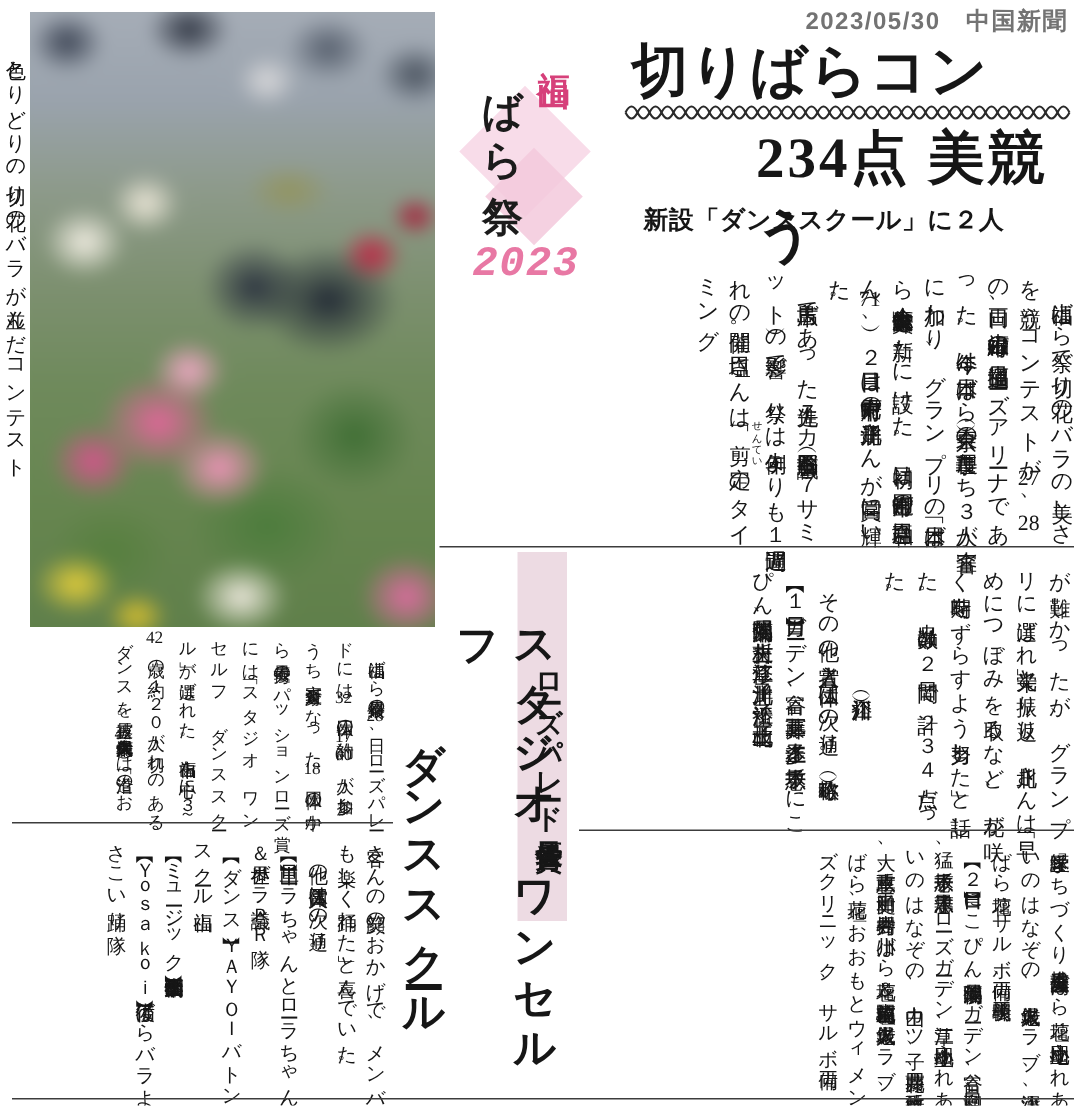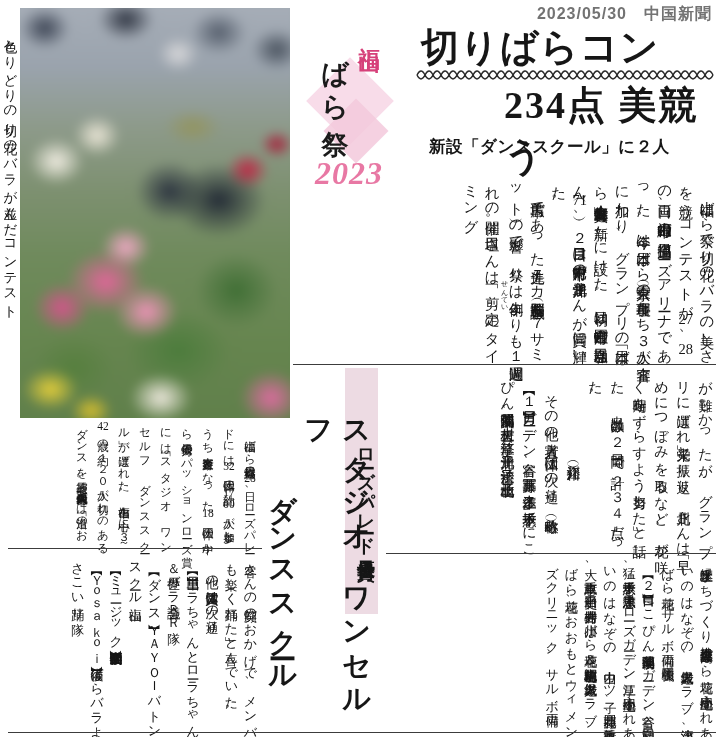--- a/index.html
+++ b/index.html
@@ -49,22 +49,22 @@
     font-size:13.5px;letter-spacing:1px;color:#111;}
 
   
   .badge{left:313px;top:26px;width:72px;height:168px;}
   .diamond{position:absolute;transform:rotate(45deg);}
   .d1{width:62px;height:62px;left:6px;top:44px;background:#f8dce9;}
   .d2{width:46px;height:46px;left:20px;top:82px;background:#f3c9dc;opacity:.85;}
   .badge-fukuyama{position:absolute;right:1px;top:4px;font-size:22px;font-weight:bold;
     color:#d6407a;letter-spacing:3px;font-family:"Liberation Sans","DejaVu Sans",sans-serif;}
   .badge-bara{position:absolute;left:4px;top:14px;font-size:27px;font-weight:bold;color:#1b1b1b;letter-spacing:4px;}
-  .badge-year{position:absolute;left:2px;bottom:2px;font-size:32px;font-weight:bold;font-style:italic;
-    color:#e878a4;letter-spacing:1px;font-family:Liberation Serif, serif;}
+  .badge-year{position:absolute;left:2px;bottom:2px;font-size:28px;font-weight:bold;font-style:italic;
+    color:#e878a4;letter-spacing:1px;font-family:Liberation Mono, monospace;}
 
   
   .h1{left:421px;top:22px;font-size:38px;font-weight:bold;letter-spacing:1px;}
   .wavy{left:416px;top:68px;width:298px;height:14px;}
   .h2{left:476px;top:80px;font-size:38px;font-weight:bold;letter-spacing:2px;margin-left:28px;}
   .h3{left:429px;top:136px;font-size:16.5px;font-weight:bold;letter-spacing:.5px;
     font-family:"Liberation Sans","DejaVu Sans",sans-serif;}
 
   
   .band{line-height:21.2px;font-size:14.5px;text-align:justify;}

